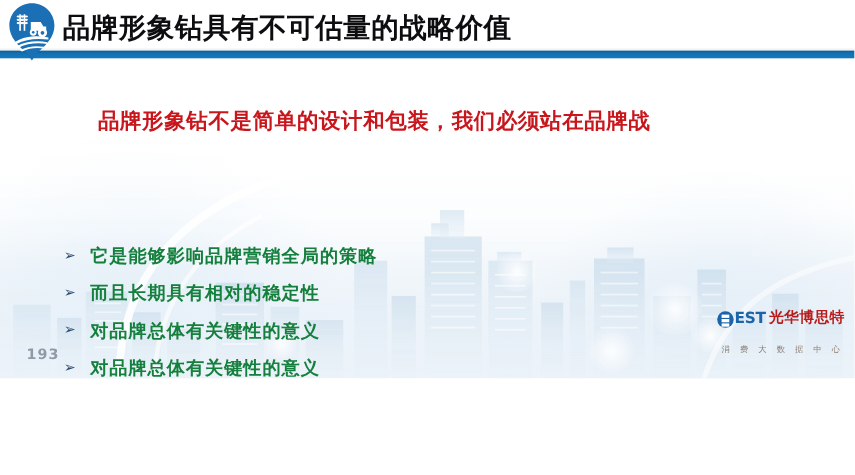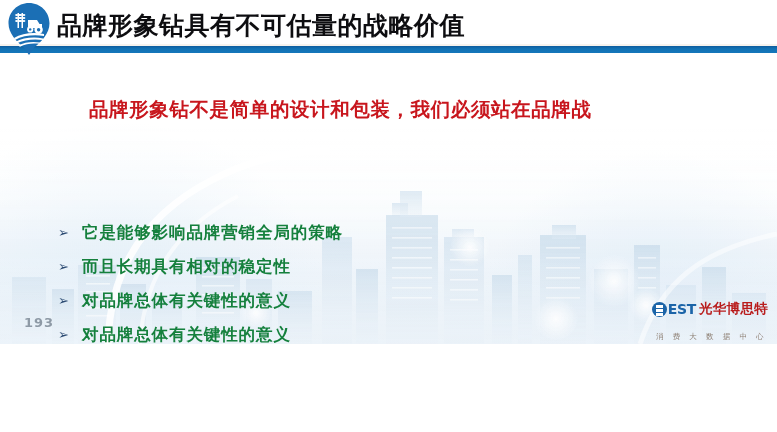--- a/index.html
+++ b/index.html
@@ -173,21 +173,21 @@
     font-size: 13px;
     font-weight: 700;
     color: #8e9aa6;
     letter-spacing: 1px;
     margin-top: 21px;
   }
 
   .footer-logo {
     position: absolute;
     right: 9px;
-    bottom: 4px;
+    bottom: 23px;
     z-index: 7;
     display: flex;
     flex-direction: column;
     align-items: flex-end;
     line-height: 1;
   }
   .footer-logo-main {
     display: flex;
     align-items: center;
   }

